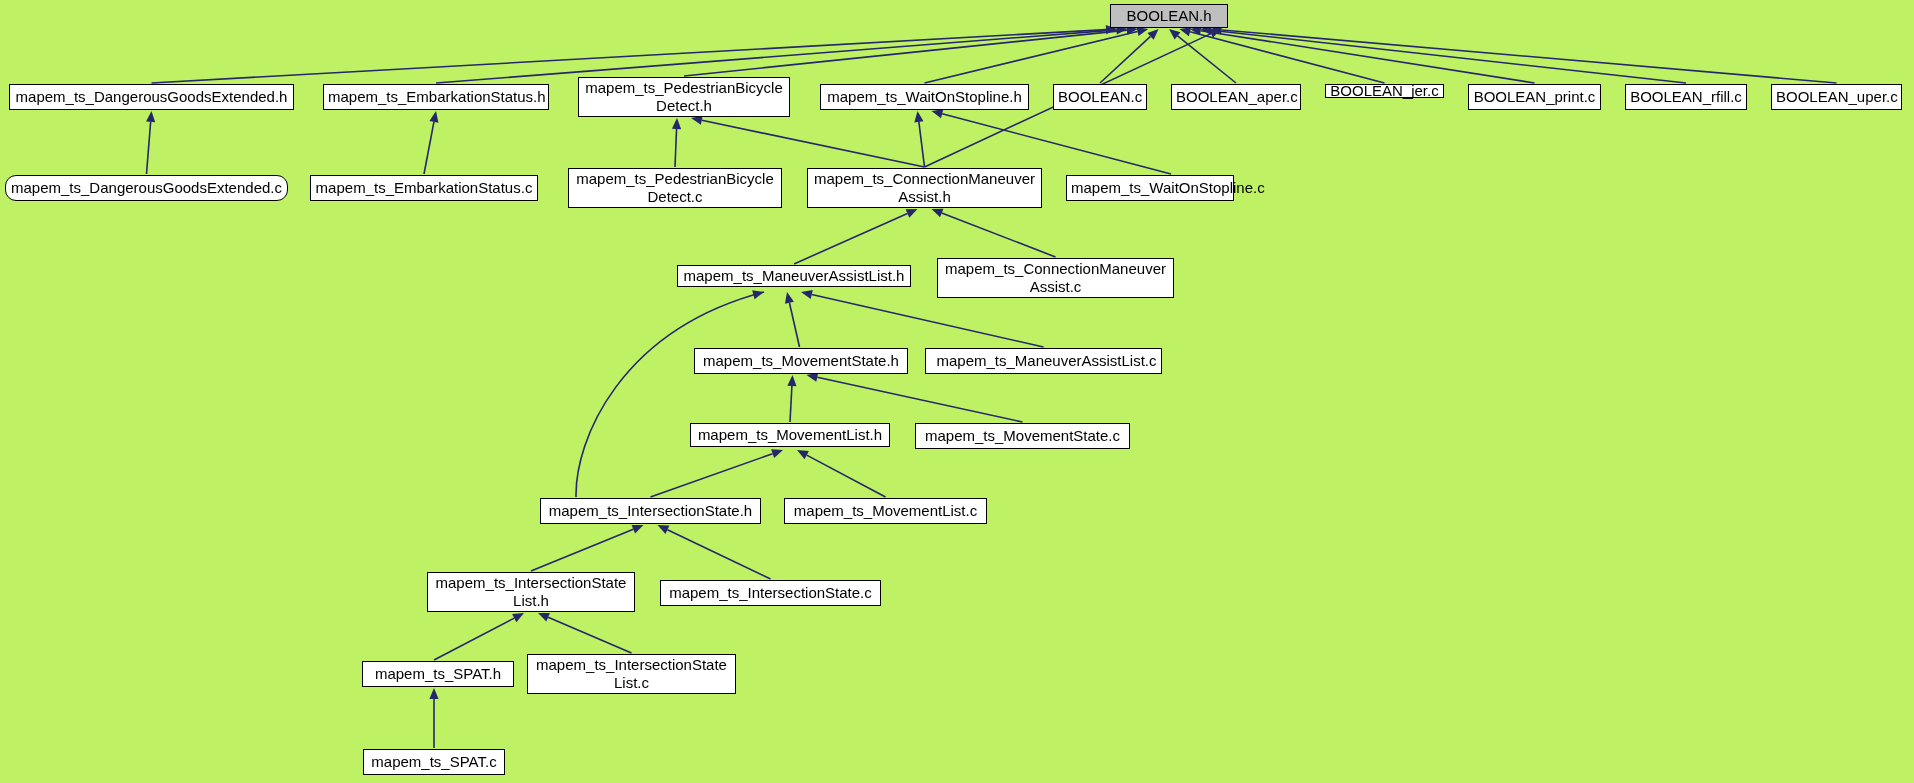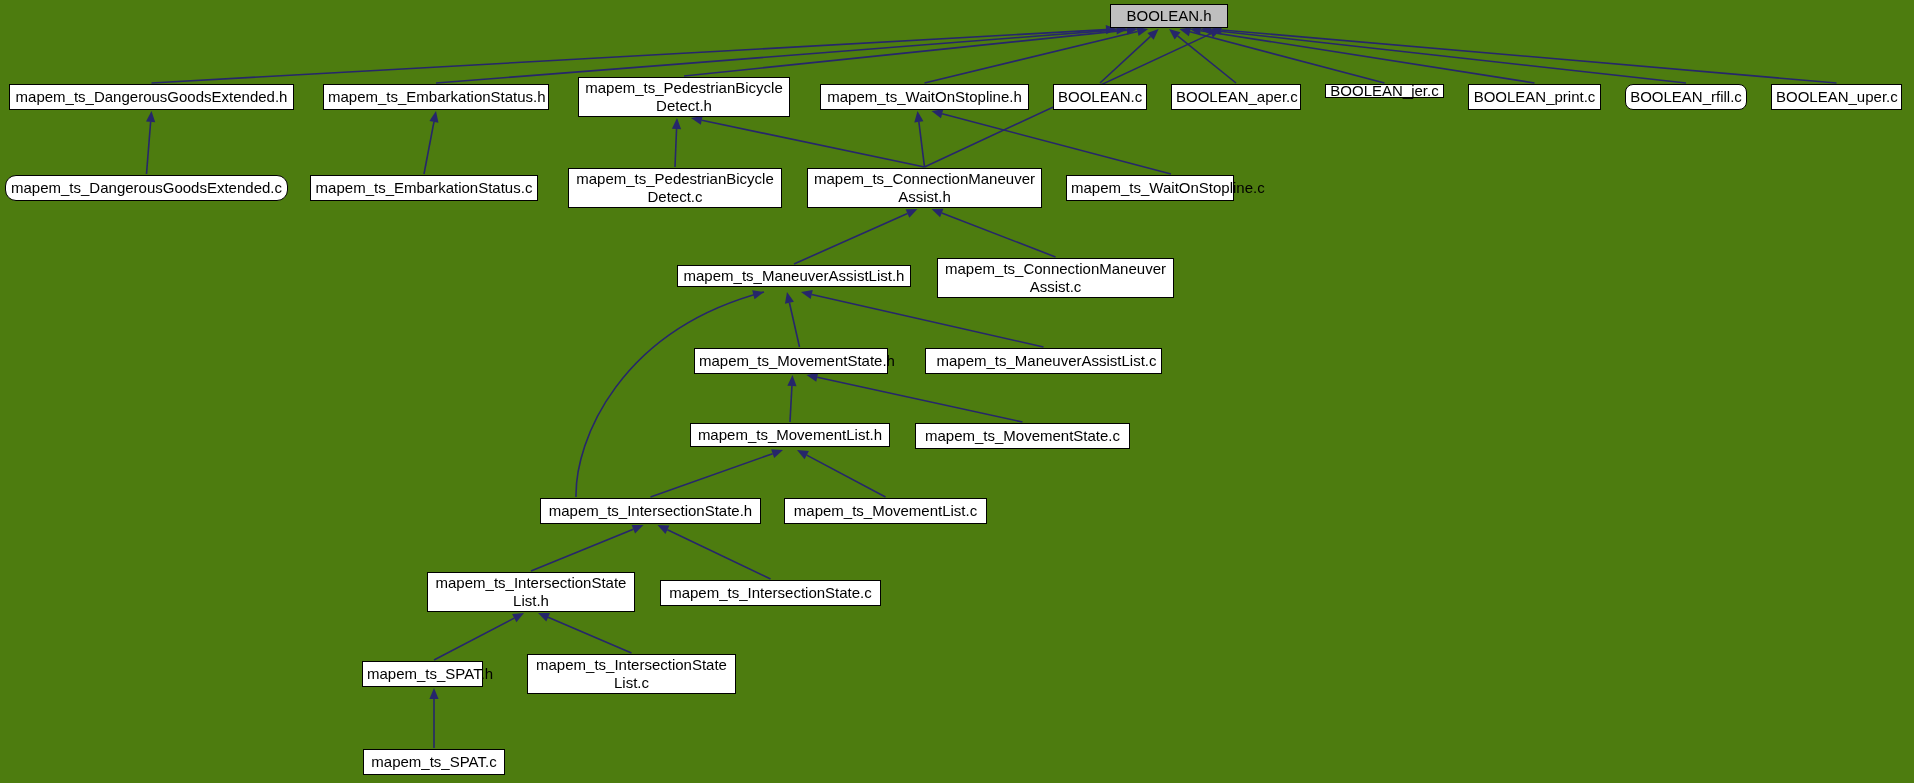--- a/index.html
+++ b/index.html
@@ -4,21 +4,21 @@
 <style>
   html, body {
     margin: 0;
     padding: 0;
     background: #ffffff;
   }
   #graph-root {
     position: relative;
     width: 1914px;
     height: 783px;
-    background: #4d7c0f;
+    background: #bef264;
     font-family: "Liberation Sans", sans-serif;
     overflow: hidden;
   }
   #edge-layer {
     position: absolute;
     left: 0; top: 0;
     width: 1914px;
     height: 783px;
     pointer-events: none;
   }
@@ -121,39 +121,39 @@
       <div class="graph-node root" style="left: 1110px; top: 4px; width: 118px; height: 24px;"><span class="node-label">BOOLEAN.h</span></div>
       <div class="graph-node" style="left: 9px; top: 84px; width: 285px; height: 26px;"><span class="node-label">mapem_ts_DangerousGoodsExtended.h</span></div>
       <div class="graph-node" style="left: 323px; top: 84px; width: 226px; height: 26px;"><span class="node-label">mapem_ts_EmbarkationStatus.h</span></div>
       <div class="graph-node" style="left: 578px; top: 77px; width: 212px; height: 40px;"><span class="node-label">mapem_ts_PedestrianBicycle
 Detect.h</span></div>
       <div class="graph-node" style="left: 820px; top: 84px; width: 209px; height: 26px;"><span class="node-label">mapem_ts_WaitOnStopline.h</span></div>
       <div class="graph-node" style="left: 1053px; top: 84px; width: 94px; height: 26px;"><span class="node-label">BOOLEAN.c</span></div>
       <div class="graph-node" style="left: 1171px; top: 84px; width: 130px; height: 26px;"><span class="node-label">BOOLEAN_aper.c</span></div>
       <div class="graph-node" style="left: 1325px; top: 84px; width: 119px; height: 14px;"><span class="node-label">BOOLEAN_jer.c</span></div>
       <div class="graph-node" style="left: 1468px; top: 84px; width: 133px; height: 26px;"><span class="node-label">BOOLEAN_print.c</span></div>
-      <div class="graph-node" style="left: 1625px; top: 84px; width: 122px; height: 26px; border-radius: 8px;"><span class="node-label">BOOLEAN_rfill.c</span></div>
+      <div class="graph-node" style="left: 1625px; top: 84px; width: 122px; height: 26px;"><span class="node-label">BOOLEAN_rfill.c</span></div>
       <div class="graph-node" style="left: 1771px; top: 84px; width: 131px; height: 26px;"><span class="node-label">BOOLEAN_uper.c</span></div>
       <div class="graph-node" style="left: 5px; top: 175px; width: 283px; height: 26px; border-radius: 11px;"><span class="node-label">mapem_ts_DangerousGoodsExtended.c</span></div>
       <div class="graph-node" style="left: 310px; top: 175px; width: 228px; height: 26px;"><span class="node-label">mapem_ts_EmbarkationStatus.c</span></div>
       <div class="graph-node" style="left: 568px; top: 168px; width: 214px; height: 40px;"><span class="node-label">mapem_ts_PedestrianBicycle
 Detect.c</span></div>
       <div class="graph-node" style="left: 807px; top: 168px; width: 235px; height: 40px;"><span class="node-label">mapem_ts_ConnectionManeuver
 Assist.h</span></div>
       <div class="graph-node" style="left: 1066px; top: 175px; width: 168px; height: 26px;"><span class="node-label">mapem_ts_WaitOnStopline.c</span></div>
       <div class="graph-node" style="left: 677px; top: 265px; width: 234px; height: 22px;"><span class="node-label">mapem_ts_ManeuverAssistList.h</span></div>
       <div class="graph-node" style="left: 937px; top: 258px; width: 237px; height: 40px;"><span class="node-label">mapem_ts_ConnectionManeuver
 Assist.c</span></div>
-      <div class="graph-node" style="left: 694px; top: 348px; width: 194px; height: 26px;"><span class="node-label">mapem_ts_MovementState.h</span></div>
+      <div class="graph-node" style="left: 694px; top: 348px; width: 214px; height: 26px;"><span class="node-label">mapem_ts_MovementState.h</span></div>
       <div class="graph-node" style="left: 925px; top: 348px; width: 237px; height: 26px; padding-left: 6px;"><span class="node-label">mapem_ts_ManeuverAssistList.c</span></div>
       <div class="graph-node" style="left: 690px; top: 423px; width: 200px; height: 24px;"><span class="node-label">mapem_ts_MovementList.h</span></div>
       <div class="graph-node" style="left: 915px; top: 423px; width: 215px; height: 26px;"><span class="node-label">mapem_ts_MovementState.c</span></div>
       <div class="graph-node" style="left: 540px; top: 498px; width: 221px; height: 26px;"><span class="node-label">mapem_ts_IntersectionState.h</span></div>
       <div class="graph-node" style="left: 784px; top: 498px; width: 203px; height: 26px;"><span class="node-label">mapem_ts_MovementList.c</span></div>
       <div class="graph-node" style="left: 427px; top: 572px; width: 208px; height: 40px;"><span class="node-label">mapem_ts_IntersectionState
 List.h</span></div>
       <div class="graph-node" style="left: 660px; top: 580px; width: 221px; height: 26px;"><span class="node-label">mapem_ts_IntersectionState.c</span></div>
-      <div class="graph-node" style="left: 362px; top: 661px; width: 121px; height: 26px;"><span class="node-label">mapem_ts_SPAT.h</span></div>
+      <div class="graph-node" style="left: 362px; top: 661px; width: 152px; height: 26px;"><span class="node-label">mapem_ts_SPAT.h</span></div>
       <div class="graph-node" style="left: 527px; top: 654px; width: 209px; height: 40px;"><span class="node-label">mapem_ts_IntersectionState
 List.c</span></div>
       <div class="graph-node" style="left: 363px; top: 749px; width: 142px; height: 26px;"><span class="node-label">mapem_ts_SPAT.c</span></div>
     </div>
 </div>
 
 </body></html>

